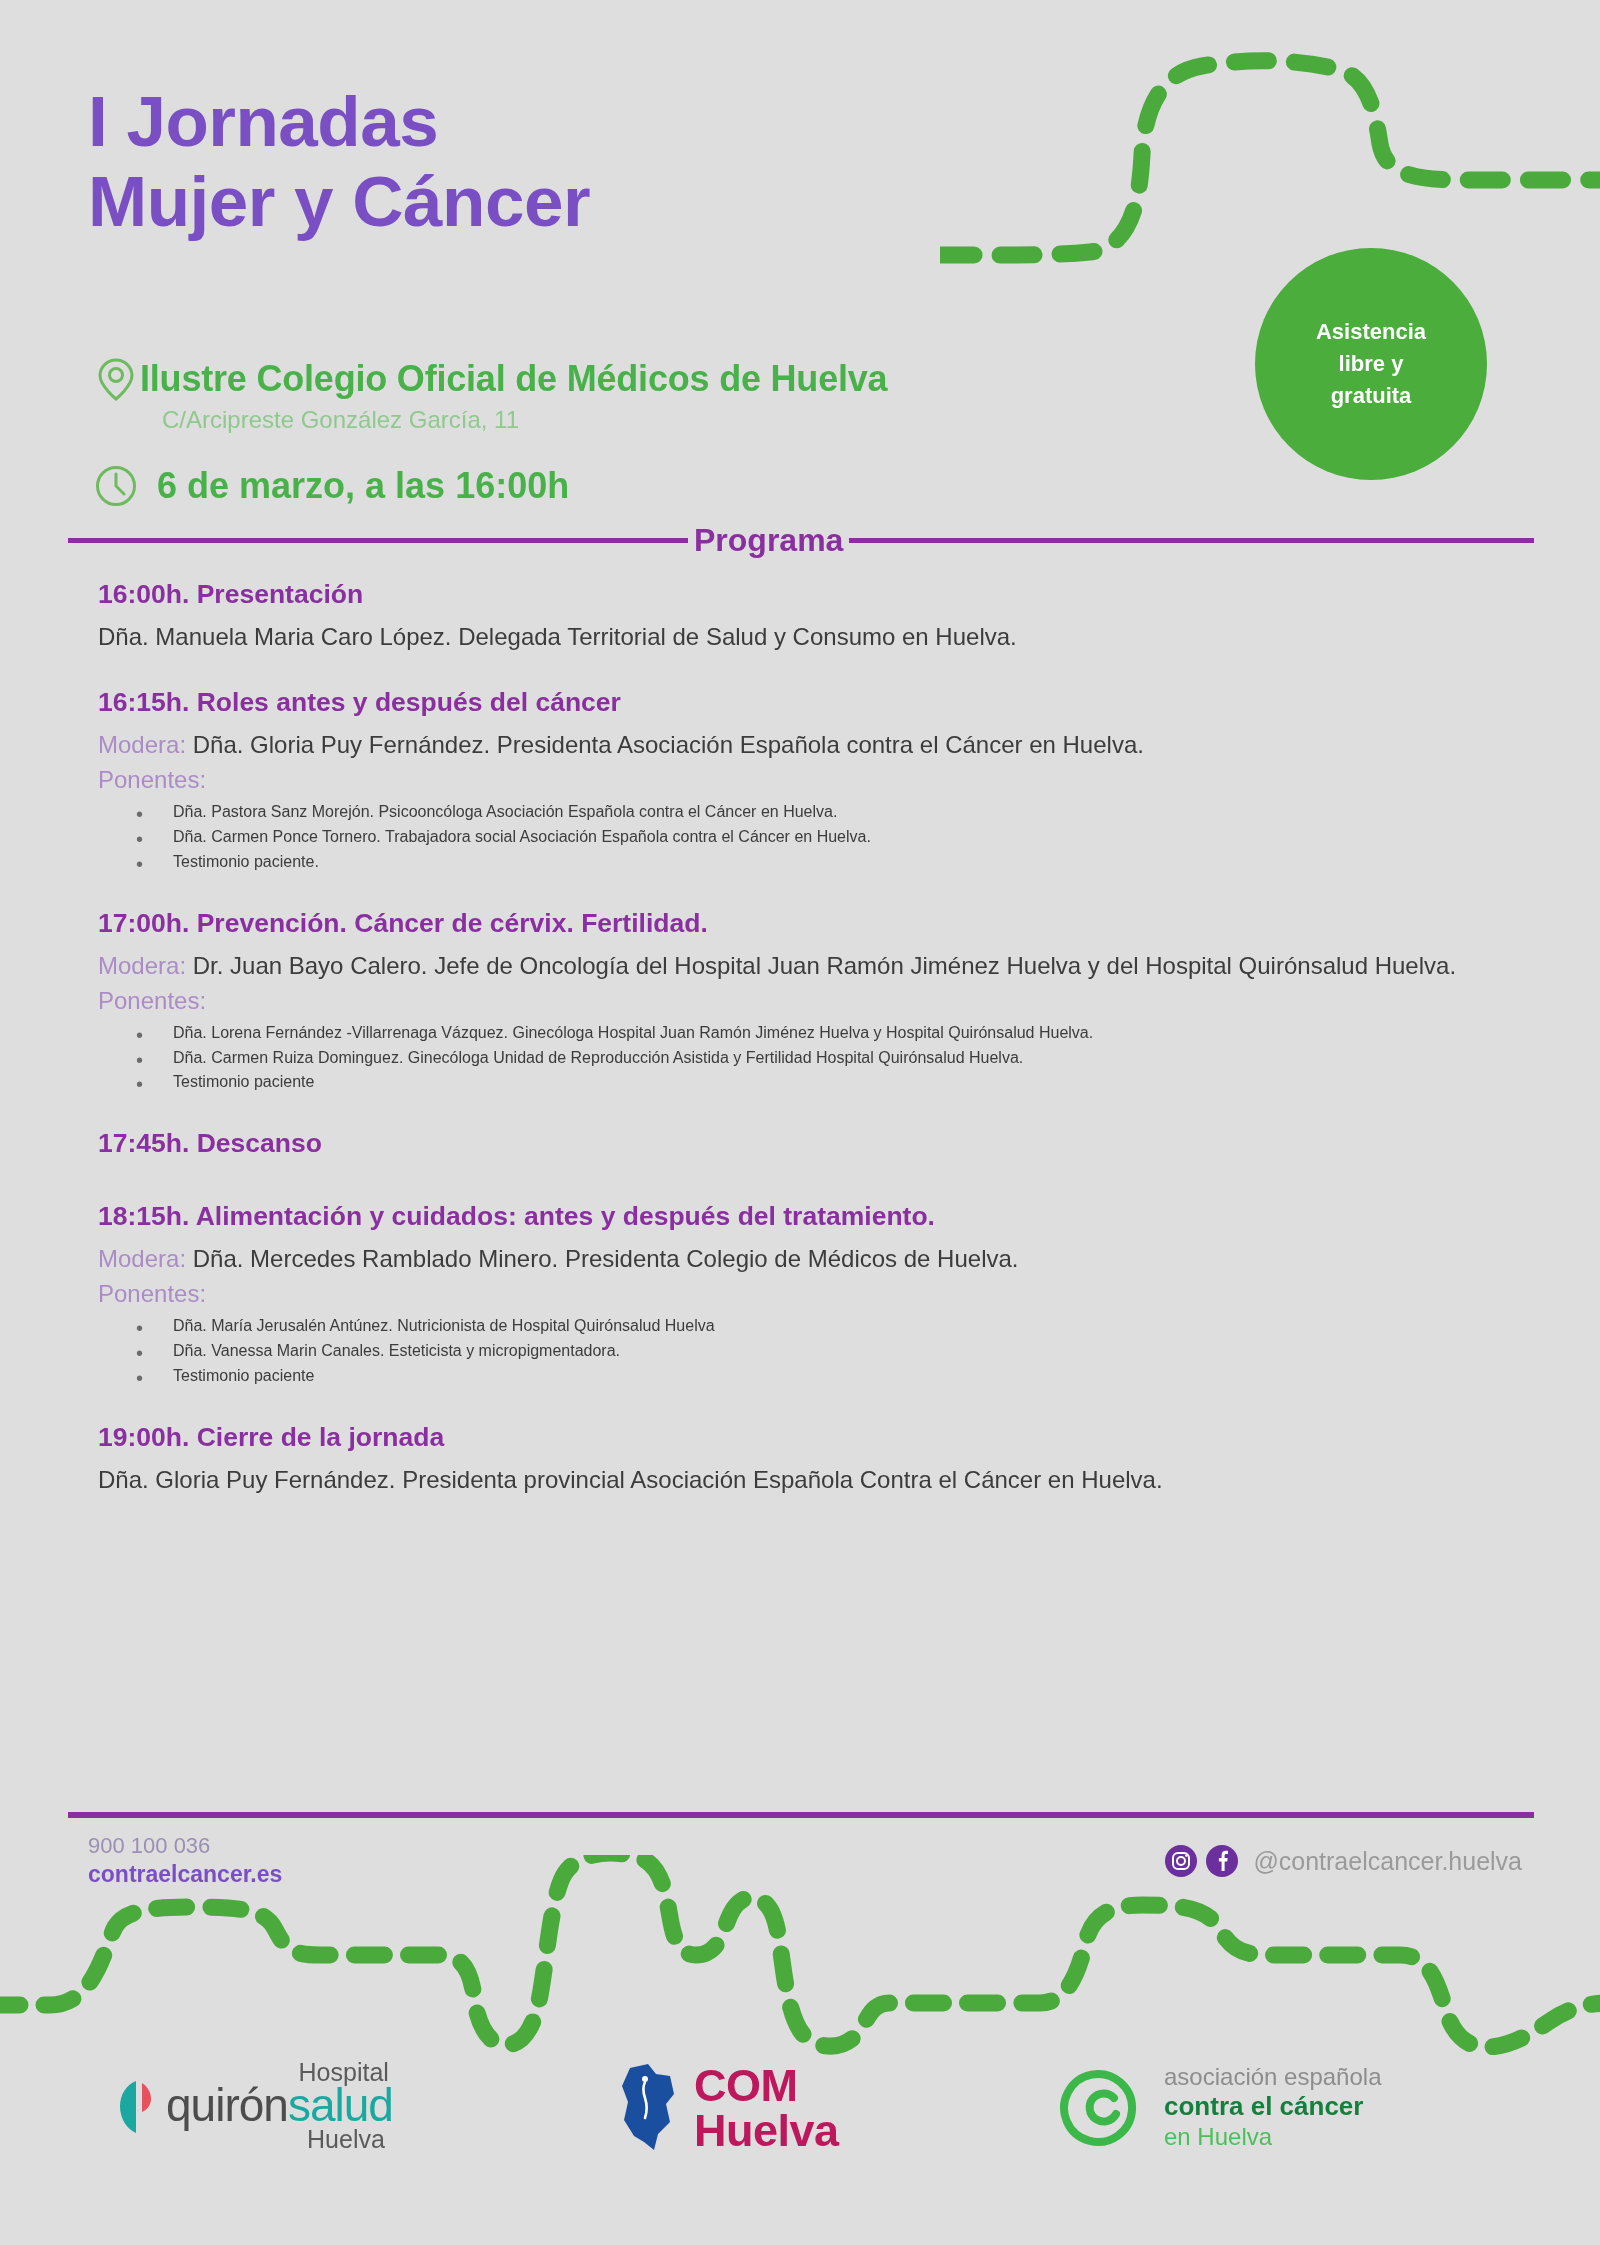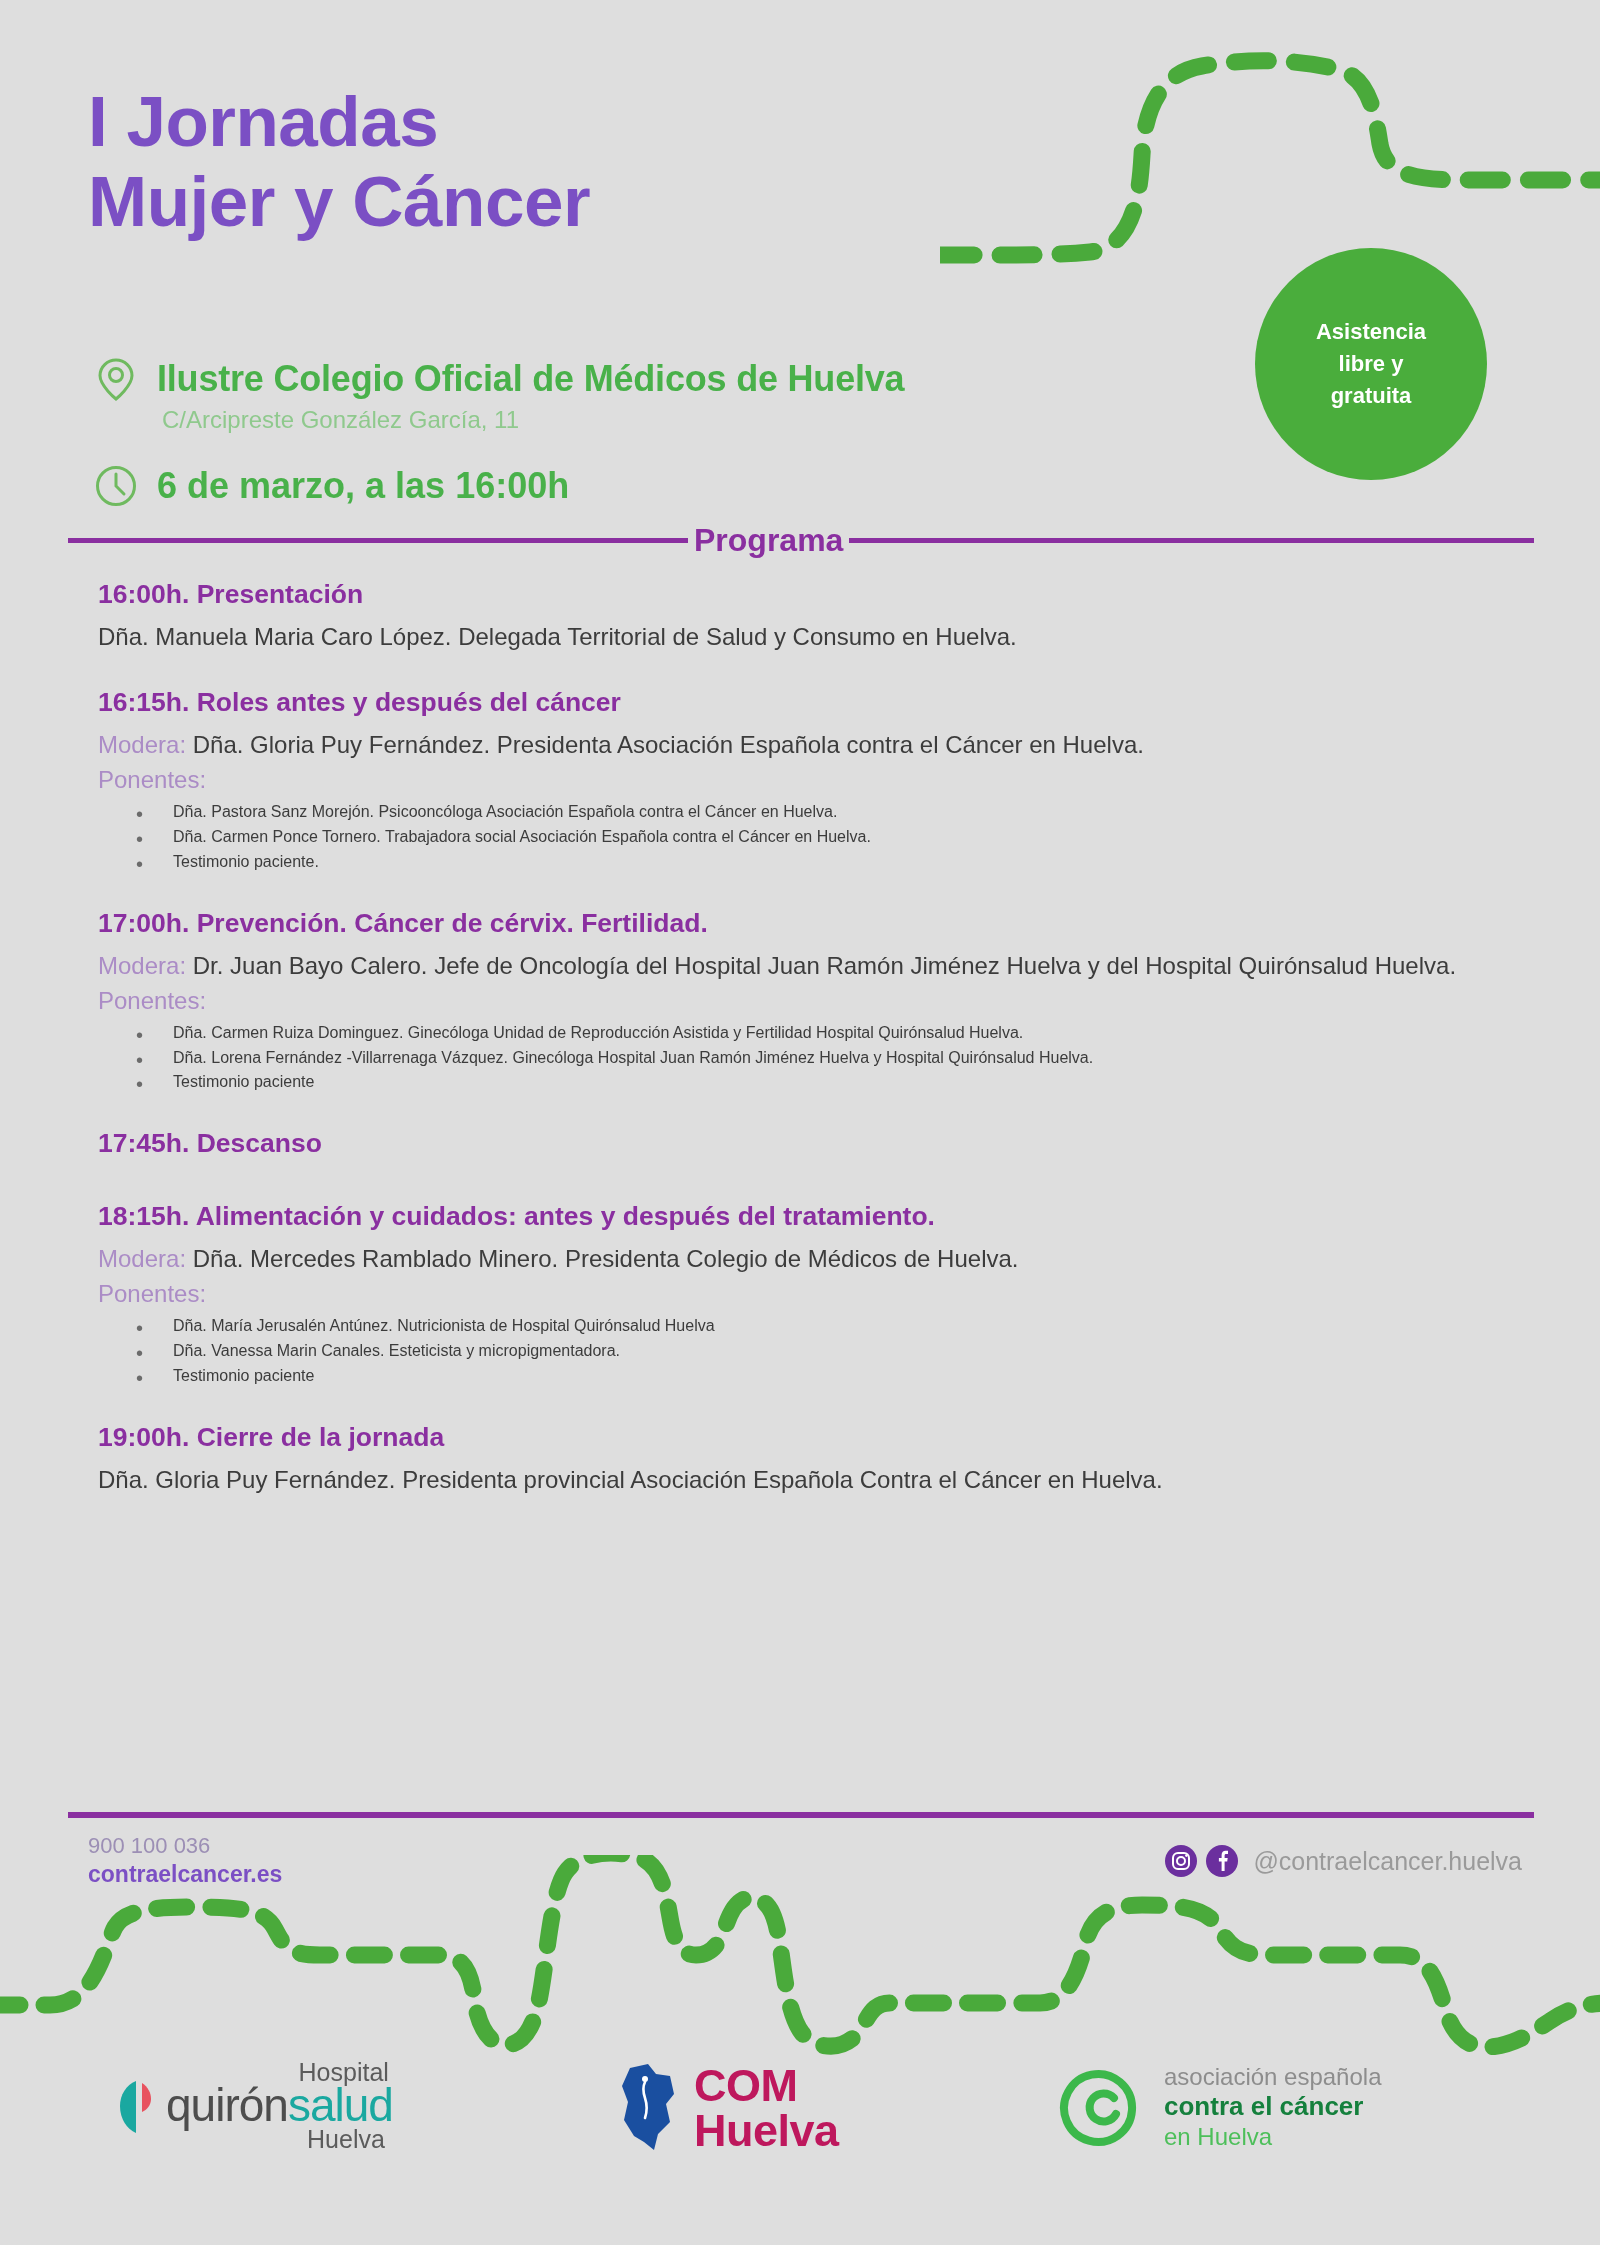--- a/index.html
+++ b/index.html
@@ -78,21 +78,20 @@
 
   .venue-block {
     position: absolute;
     left: 92px;
     top: 355px;
     width: 1120px;
   }
   .venue-row {
     display: flex;
     align-items: center;
-    gap: 17px;
   }
   .venue-name {
     font-size: 36px;
     font-weight: bold;
     color: #49b14a;
     letter-spacing: -0.2px;
   }
   .venue-addr {
     margin-left: 70px;
     margin-top: 3px;
@@ -366,22 +365,22 @@
           <li>Dña. Carmen Ponce Tornero. Trabajadora social Asociación Española contra el Cáncer en Huelva.</li>
           <li>Testimonio paciente.</li>
         </ul>
         <div class="gap-md"></div>
       </div>
       <div class="session">
         <div class="session-title">17:00h. Prevención. Cáncer de cérvix. Fertilidad.</div>
         <div class="line moderator"><span class="lead">Modera:</span><span>  Dr. Juan Bayo Calero. Jefe de Oncología del Hospital Juan Ramón Jiménez Huelva y del Hospital Quirónsalud Huelva.</span></div>
         <div class="ponentes-label">Ponentes:</div>
         <ul class="bullets">
+          <li>Dña. Lorena Fernández -Villarrenaga Vázquez. Ginecóloga Hospital Juan Ramón Jiménez Huelva y Hospital Quirónsalud Huelva.</li>
           <li>Dña. Carmen Ruiza Dominguez. Ginecóloga Unidad de Reproducción Asistida y Fertilidad Hospital Quirónsalud Huelva.</li>
-          <li>Dña. Lorena Fernández -Villarrenaga Vázquez. Ginecóloga Hospital Juan Ramón Jiménez Huelva y Hospital Quirónsalud Huelva.</li>
           <li>Testimonio paciente</li>
         </ul>
         <div class="gap-md"></div>
       </div>
       <div class="session">
         <div class="session-title">17:45h. Descanso</div>
         <div class="gap-md"></div>
       </div>
       <div class="session">
         <div class="session-title">18:15h. Alimentación y cuidados: antes y después del tratamiento.</div>

